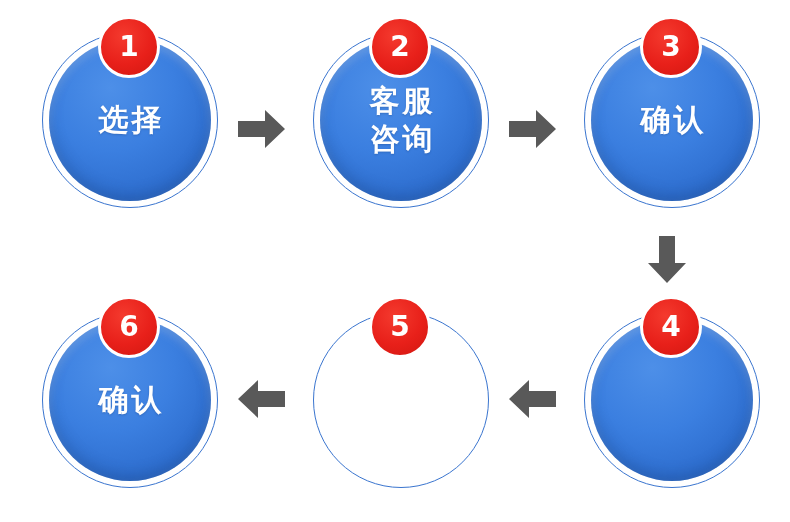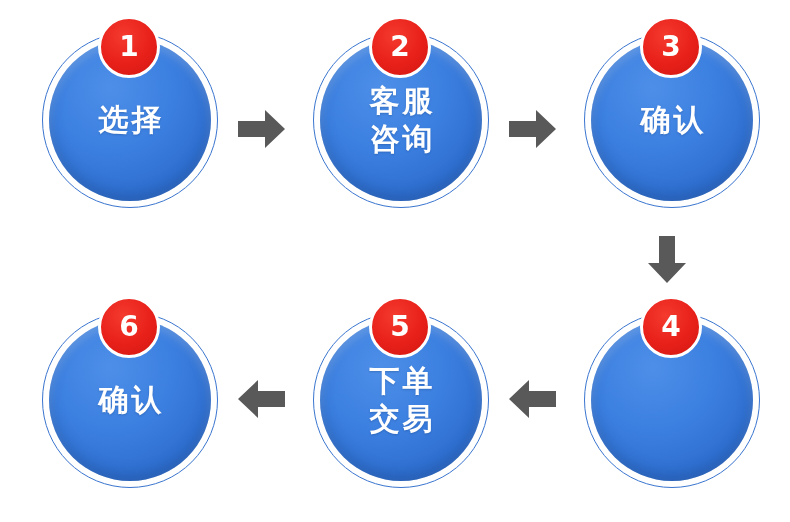--- a/index.html
+++ b/index.html
@@ -131,24 +131,20 @@
     <div class="node-ring"></div>
     <div class="node-disc">
     </div>
     <div class="node-badge">
       <span class="node-badge-num">4</span>
     </div>
   </div>
 
   <div class="node" id="node-4" style="left: 313px; top: 312px;">
     <div class="node-ring"></div>
-    <div class="node-disc">
-      <div class="node-label-line">下单</div>
-      <div class="node-label-line">交易</div>
-    </div>
     <div class="node-badge">
       <span class="node-badge-num">5</span>
     </div>
   </div>
 
   <div class="node" id="node-5" style="left: 42px; top: 312px;">
     <div class="node-ring"></div>
     <div class="node-disc">
       <div class="node-label-line">确认</div>
     </div>

